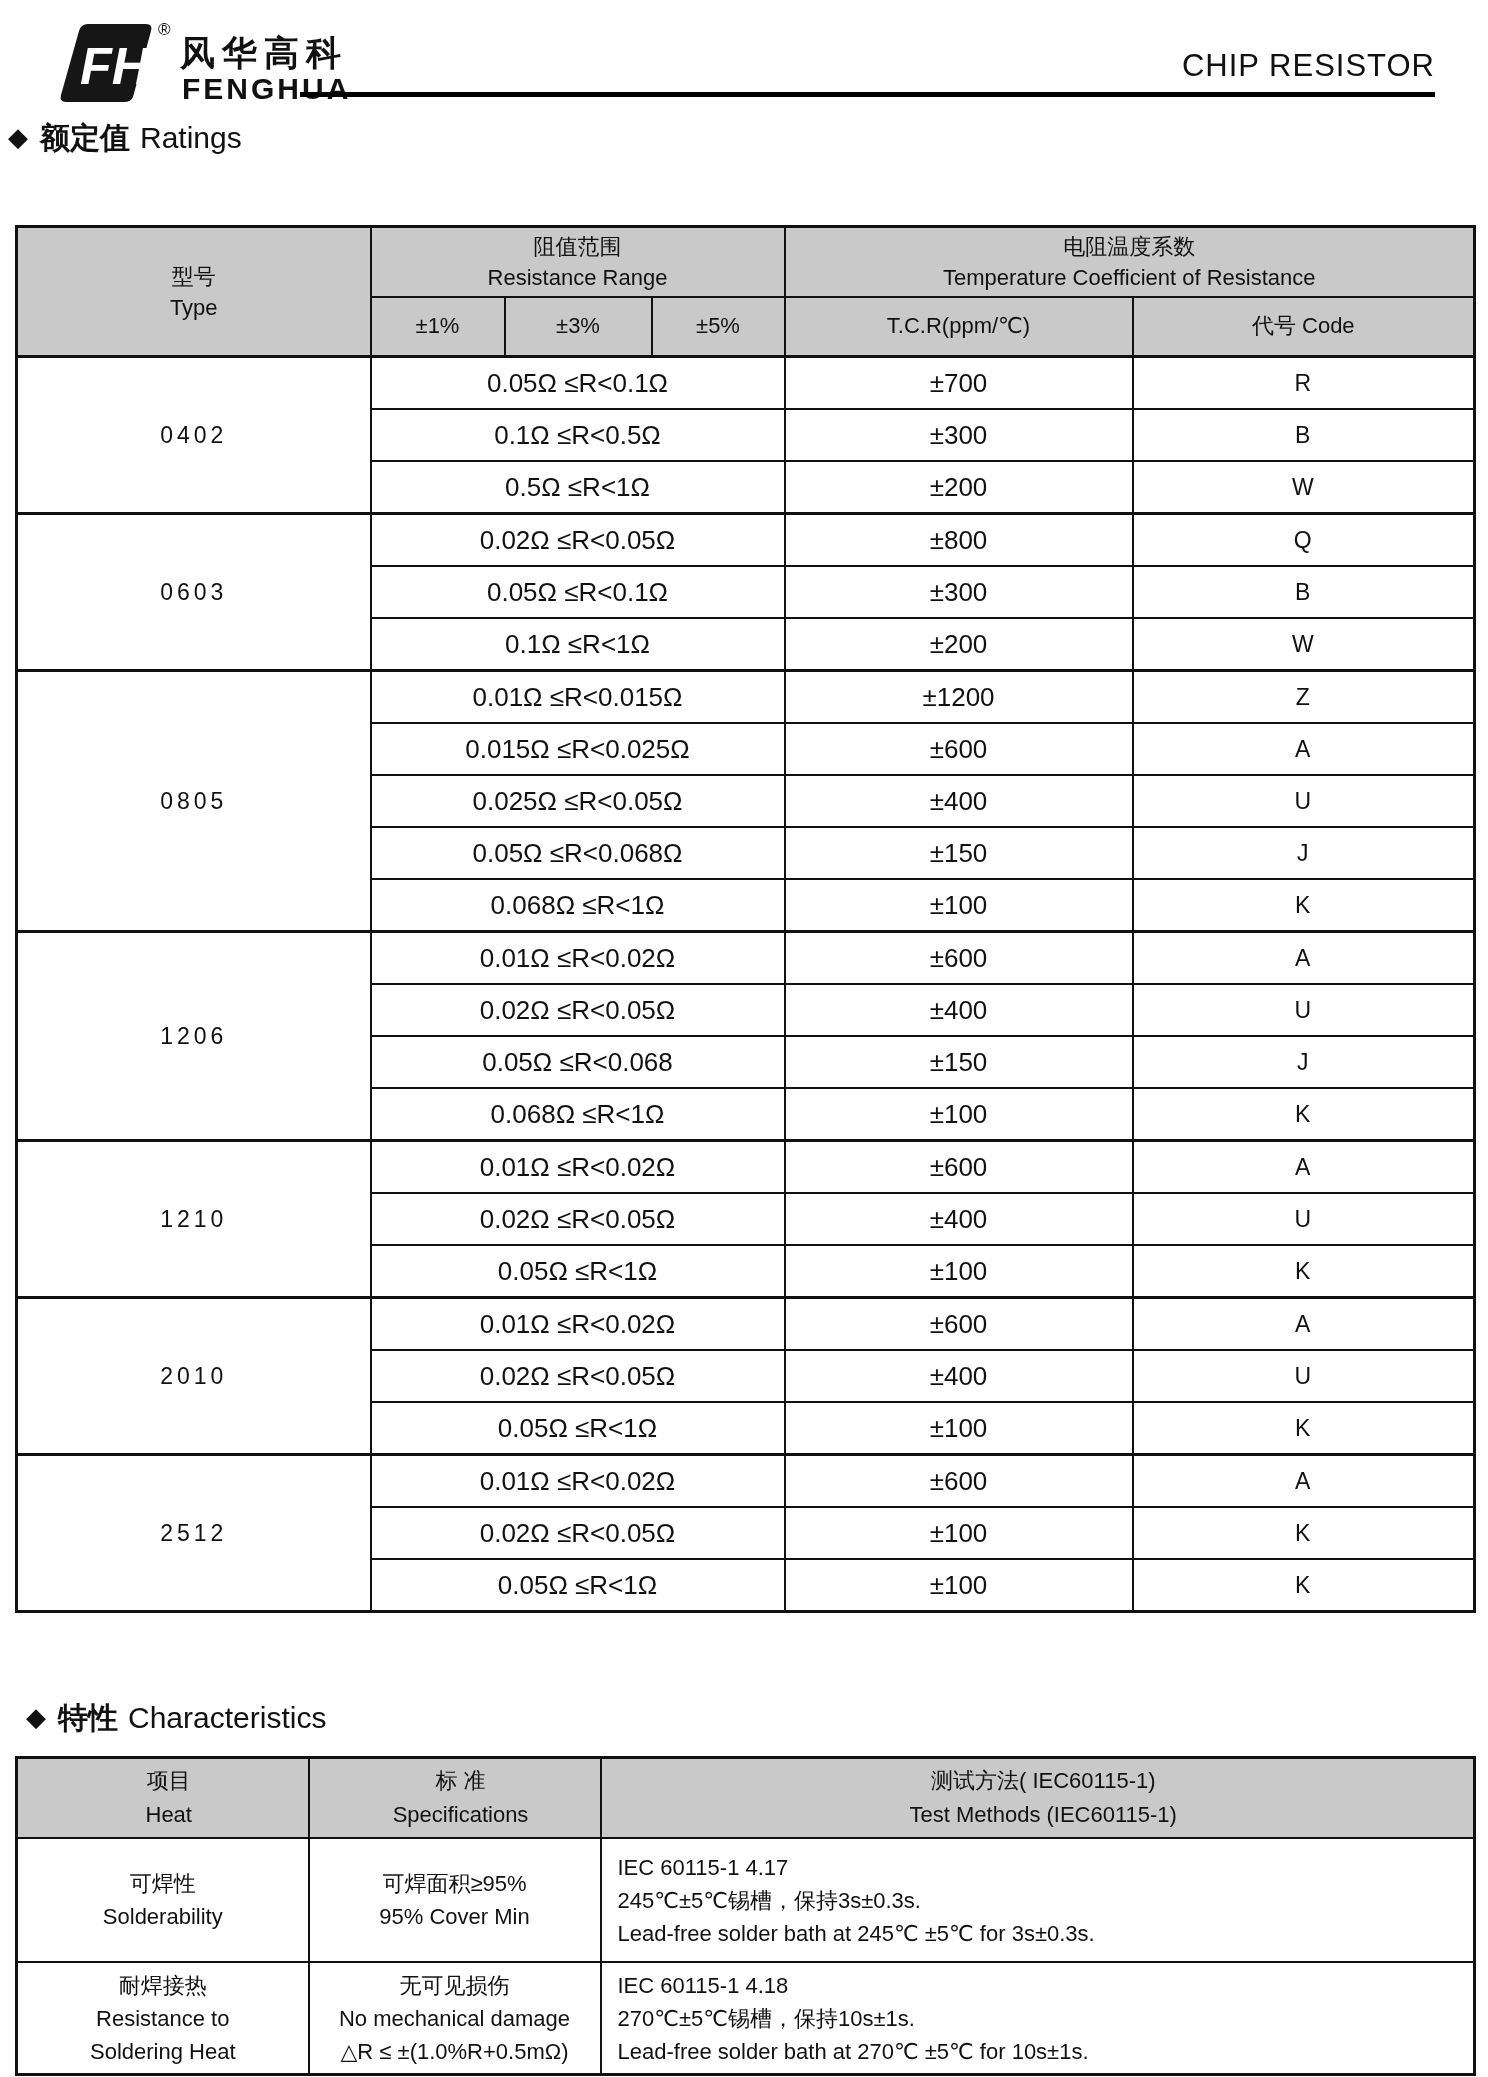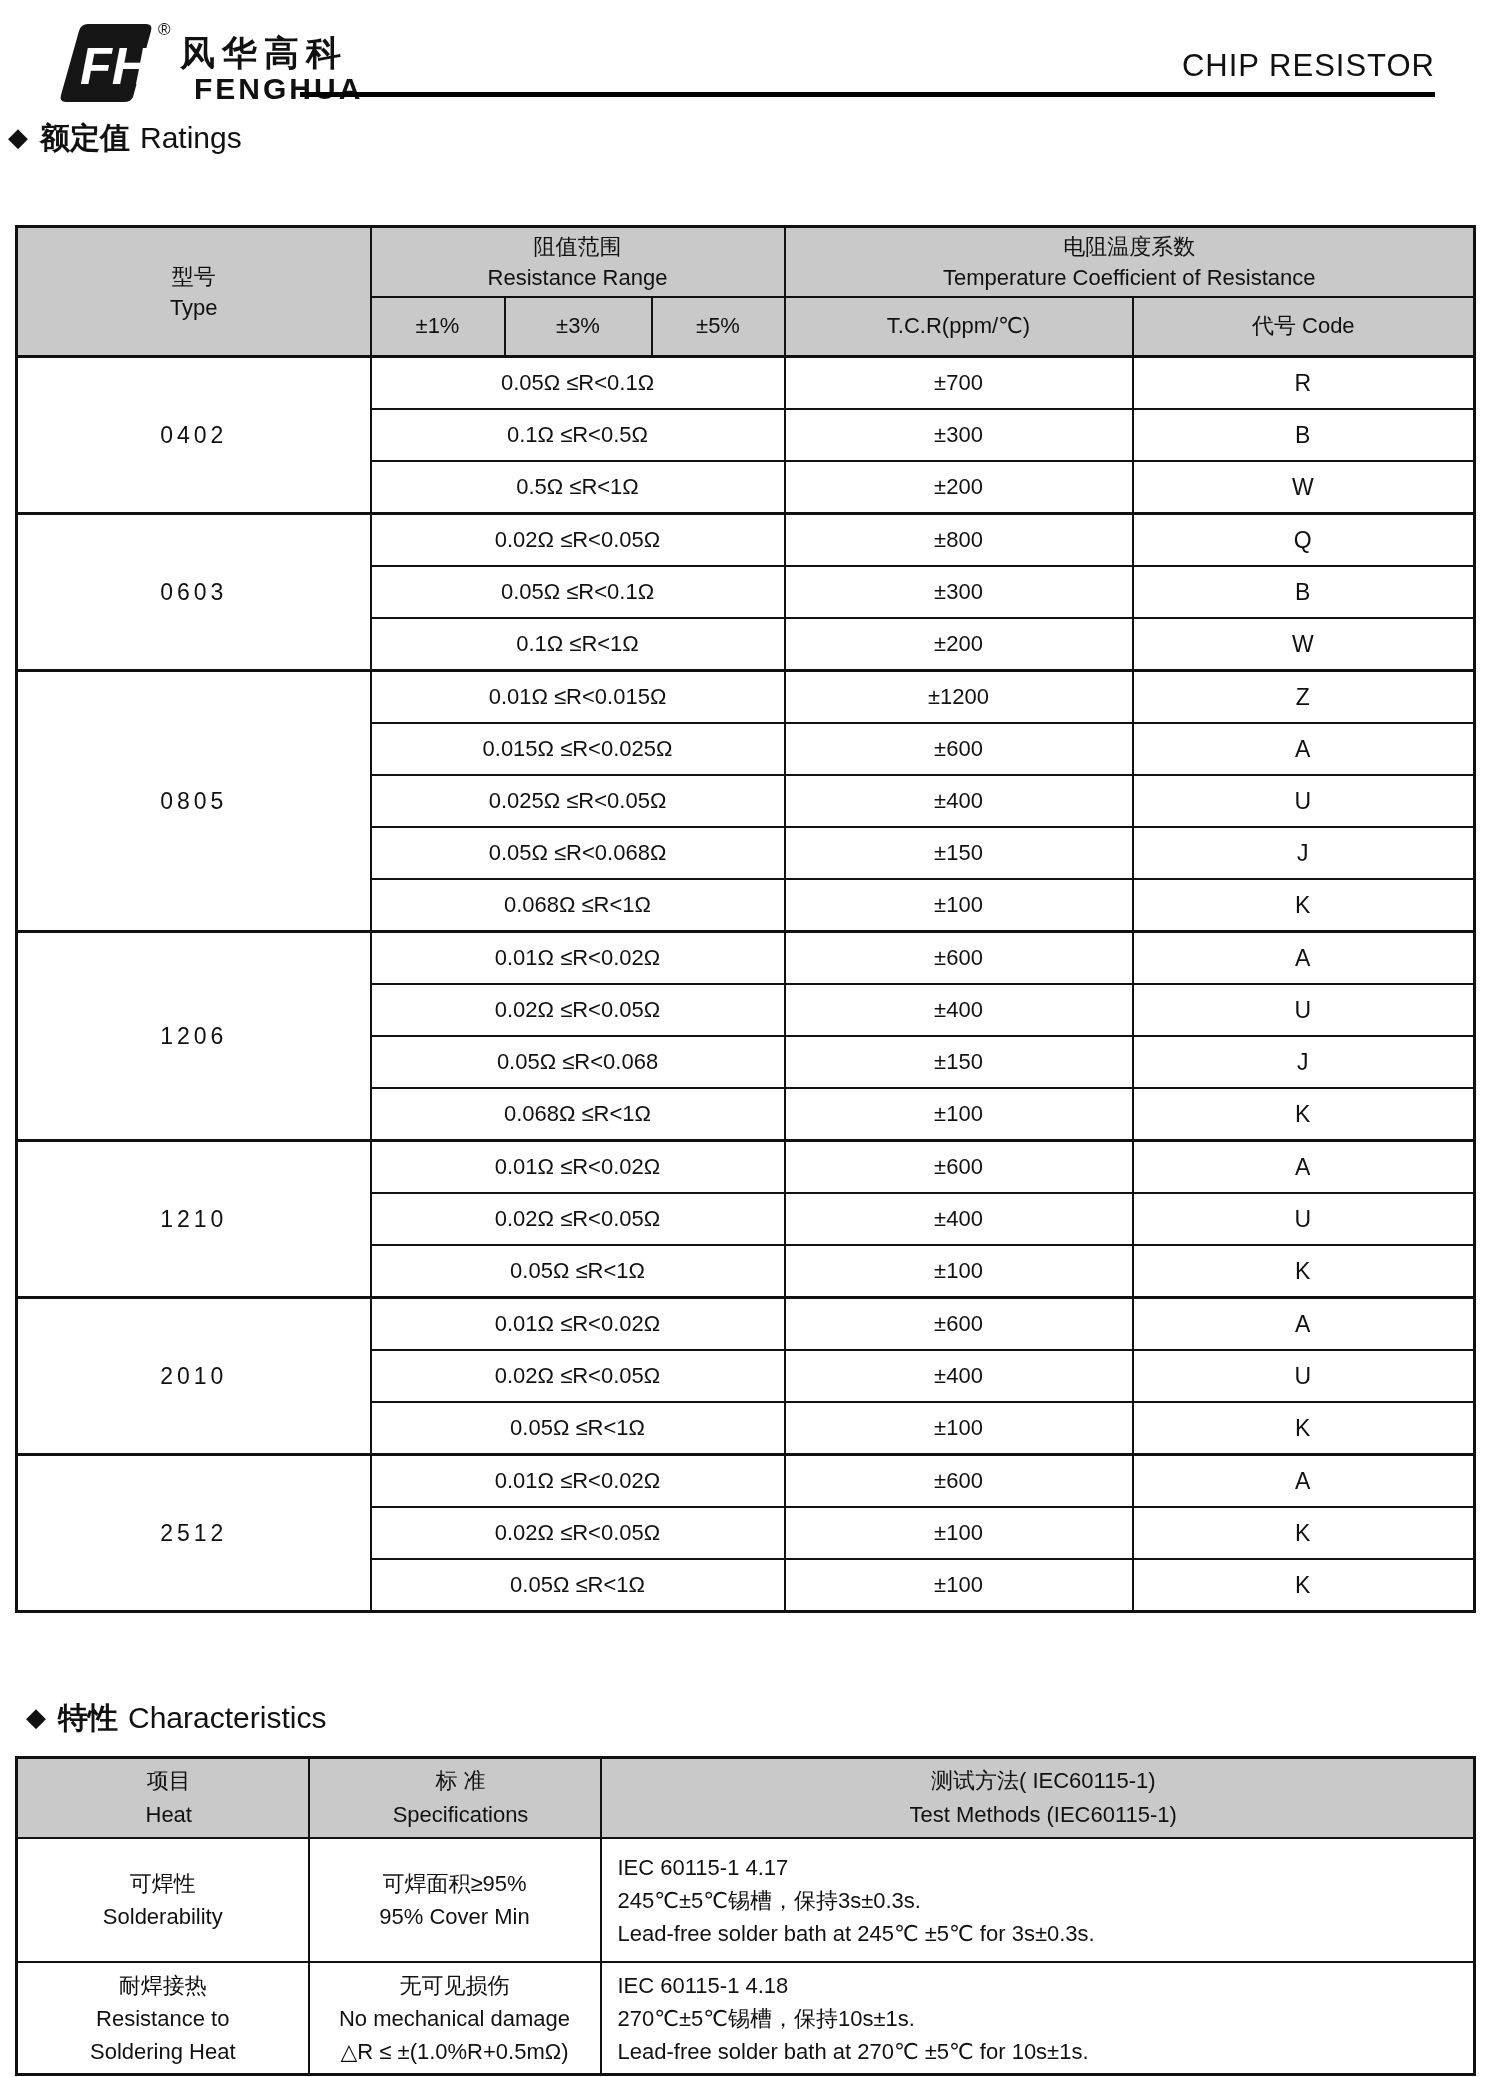--- a/index.html
+++ b/index.html
@@ -4,21 +4,21 @@
 <style>
   html,body{margin:0;padding:0;background:#ffffff;}
   body{font-family:"Liberation Sans","DejaVu Sans",sans-serif;color:#111;}
   #page{position:relative;width:1488px;height:2077px;background:#fff;overflow:hidden;}
 
   
   #brand-block{position:absolute;left:58px;top:12px;height:92px;}
   #logo-mark{position:absolute;left:0;top:10px;}
   #reg-mark{position:absolute;left:100px;top:8px;font-size:17px;}
   #brand-cn{position:absolute;left:122px;top:18px;font-size:35px;font-weight:bold;letter-spacing:7px;white-space:nowrap;}
-  #brand-en{position:absolute;left:136px;top:60px;font-size:30px;font-weight:bold;letter-spacing:3px;white-space:nowrap;}
+  #brand-en{position:absolute;left:124px;top:60px;font-size:30px;font-weight:bold;letter-spacing:3px;white-space:nowrap;}
   #doc-title{position:absolute;top:48px;right:53px;font-size:31px;letter-spacing:1px;white-space:nowrap;}
   #header-rule{position:absolute;left:300px;top:92px;width:1135px;height:5px;background:#000;}
 
   
   .sec-head{position:absolute;white-space:nowrap;font-size:30px;}
   .sec-head .diamond{font-size:26px;vertical-align:2px;margin-right:12px;}
   .sec-head .cn{font-weight:bold;margin-right:10px;}
   #ratings-heading{left:8px;top:118px;text-align:center;}
   #characteristics-heading{left:26px;top:1698px;}
 
@@ -31,21 +31,21 @@
   #ratings-table th,#ratings-table td{border:2px solid #111;font-size:22px;}
   #ratings-table thead th{background:#c9c9c9;}
   #ratings-table thead tr:first-child{height:70px;}
   #ratings-table thead tr:last-child{height:60px;}
   #ratings-table thead tr:last-child th{border-bottom:3px solid #111;}
   #ratings-table thead .two-line div{line-height:31px;}
   #ratings-table tbody td{height:50px;}
   #ratings-table tbody tr.group-start td{border-top:3px solid #111;}
   #ratings-table .type-cell{font-size:23px;letter-spacing:4px;margin-left:36px;}
   #ratings-table .code-cell{font-size:23px;letter-spacing:1px;}
-  #ratings-table .range-cell,#ratings-table .tcr-cell{font-size:22px;}
+  #ratings-table .range-cell,#ratings-table .tcr-cell{font-size:26px;}
 
   
   #char-table{position:absolute;left:15px;top:1756px;width:1458px;border:3px solid #111;}
   #char-table th,#char-table td{border:2px solid #111;font-size:22px;}
   #char-table thead th{background:#c9c9c9;height:78px;}
   #char-table thead div{line-height:34px;margin-left:12px;}
   #char-table tbody tr:first-child td{height:122px;}
   #char-table tbody tr:last-child td{height:110px;}
   #char-table tbody td div{line-height:33px;}
   #char-table td.method-cell{text-align:left;padding-left:16px;}

